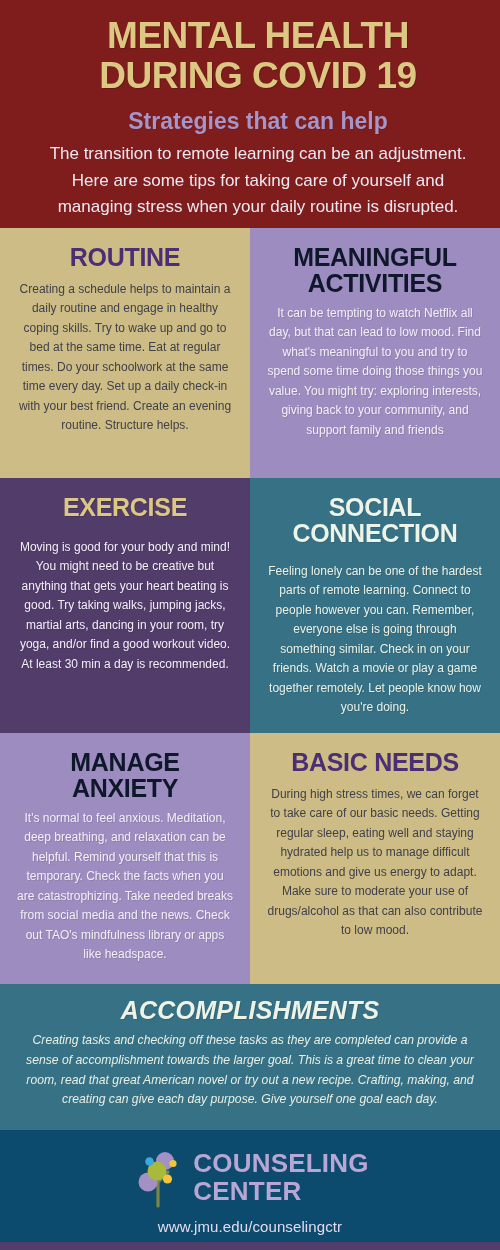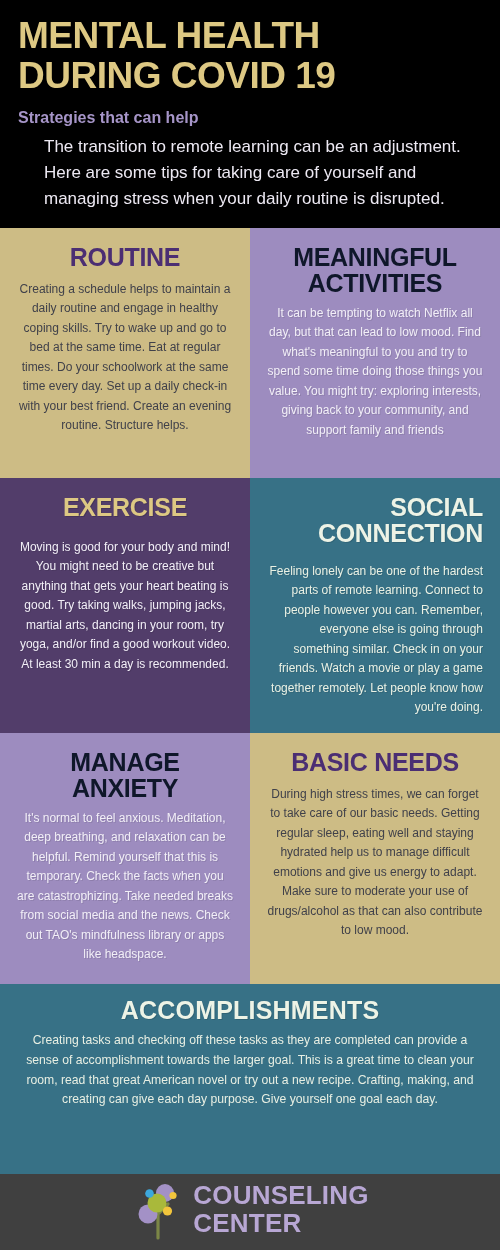--- a/index.html
+++ b/index.html
@@ -13,38 +13,39 @@
   #poster {
     position: relative;
     width: 500px;
     height: 1250px;
     overflow: hidden;
     background: #533E6B;
   }
 
   
   .header {
-    background: #000000;
+    background: #7f1d1d;
     padding: 16px 2px 14px 18px;
+    text-align: center;
     box-sizing: border-box;
     height: 228px;
   }
   .title-line {
     color: #DDC883;
     font-weight: bold;
     font-size: 37px;
     line-height: 1.07;
     letter-spacing: -0.5px;
     text-transform: uppercase;
     text-shadow: 1px 1px 0 rgba(0,0,0,0.18);
   }
   .subtitle {
     color: #A695C8;
     font-weight: bold;
-    font-size: 16px;
+    font-size: 23px;
     margin-top: 14px;
     line-height: 1.1;
     text-shadow: 1px 1px 0 rgba(0,0,0,0.10);
   }
   .intro {
     color: #EDE9F3;
     font-size: 17px;
     line-height: 1.55;
     margin-top: 7px;
     padding: 0 26px;
@@ -80,64 +81,65 @@
     margin: 0;
     font-size: 12px;
     line-height: 1.62;
   }
   .cell.has2line h2 { margin-bottom: 8px; }
 
   
   .bg-gold   { background: #CDBC85; }
   .bg-lilac  { background: #9D8CBF; }
   .bg-purple { background: #523D6A; }
-  .bg-teal   { background: #377186; text-align: right; }
+  .bg-teal   { background: #377186; }
 
   .tx-purple { color: #4B2E73; }
   .tx-teal   { color: #0f172a; }
   .tx-gold   { color: #DDC883; }
   .tx-cream  { color: #EDF3E6; }
 
   .body-dark  { color: #40414A; }
   .body-light { color: #F2EFF7; }
   .body-cream { color: #EAF1E4; }
 
   .sh-dark { text-shadow: 1px 1px 0 rgba(0,0,0,0.15); }
   .sh-soft { text-shadow: 1px 1px 0 rgba(0,0,0,0.10); }
 
   
   .banner {
     background: #377186;
-    height: 190px;
+    height: 146px;
     box-sizing: border-box;
     padding: 12px 22px 10px 22px;
     text-align: center;
+    font-style: italic;
   }
   .banner h2 {
     margin: 0 0 6px 0;
     font-size: 25px;
     font-weight: bold;
     color: #EDF3E6;
     letter-spacing: 0.2px;
     text-transform: uppercase;
     text-shadow: 1px 1px 0 rgba(0,0,0,0.12);
   }
   .banner p {
     margin: 0;
     font-size: 12.2px;
     line-height: 1.62;
     color: #E8EFE3;
   }
 
   
   .footer {
-    background: #404040;
+    background: #0c4a6e;
     height: 112px;
     box-sizing: border-box;
-    padding-top: 4px;
+    padding-top: 16px;
     text-align: center;
   }
   .logo-row {
     display: flex;
     align-items: center;
     justify-content: center;
     gap: 8px;
   }
   .logo-mark { width: 54px; height: 62px; display: block; }
   .logo-words {

